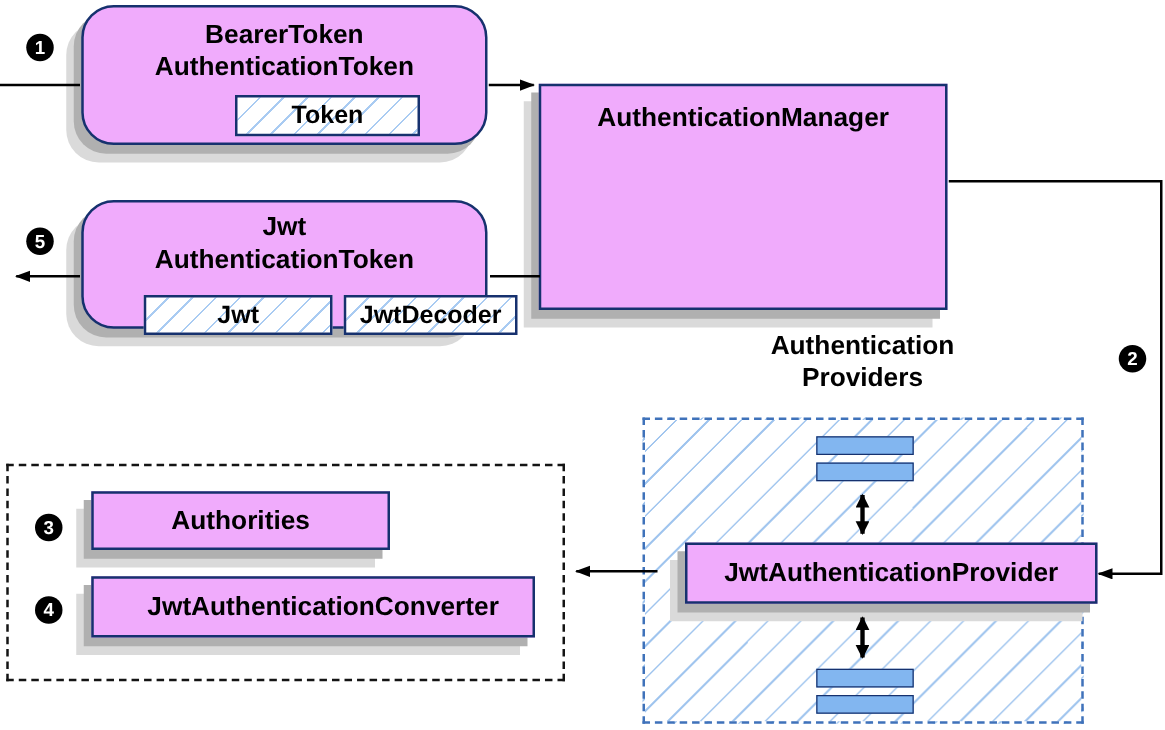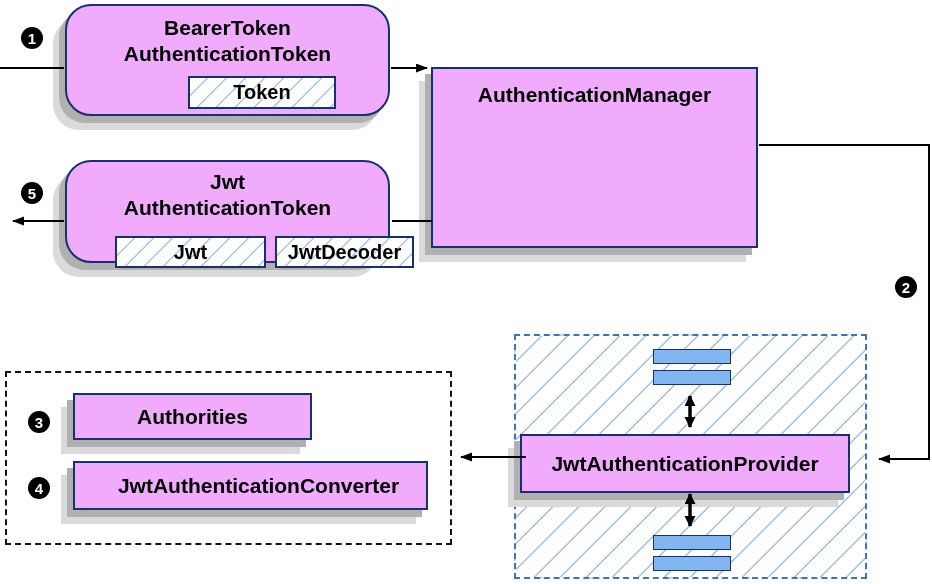--- a/index.html
+++ b/index.html
@@ -83,21 +83,21 @@
   }
   
   .bearer-node  { left: 65px;  top: 4px;   width: 325px; height: 112px; padding-top: 9px; }
   .bearer-field { left: 85px;  top: 70px;  width: 148px; height: 33px; }
   .authmgr-node { left: 431px; top: 67px;  width: 327px; height: 181px; padding-top: 13px; }
   .pm-field     { left: 39px;  top: 58px;  width: 252px; height: 80px; font-size: 22px; }
   .jwt-node     { left: 65px;  top: 160px; width: 325px; height: 103px; padding-top: 7px; }
   .jwt-field    { left: 12px;  top: 74px;  width: 151px; height: 32px; }
   .auth-field   { left: 172px; top: 74px;  width: 139px; height: 32px; }
   .jwtprov-node {
-    left: 520px; top: 434px; width: 330px; height: 59px;
+    left: 548px; top: 434px; width: 330px; height: 49px;
     display: flex; align-items: center; justify-content: center;
     font-size: 21px; z-index: 3;
   }
   .decoder-node {
     left: 73px; top: 393px; width: 239px; height: 47px;
     display: flex; align-items: center; justify-content: center;
     font-size: 21px;
   }
   .converter-node {
     left: 73px; top: 461px; width: 355px; height: 49px;
@@ -171,20 +171,24 @@
 
   <div class="node rounded shadow jwt-node">
     <div class="node-title">
       <span class="title-line">Jwt</span>
       <span class="title-line">AuthenticationToken</span>
     </div>
     <div class="field hatch jwt-field">Jwt</div>
     <div class="field hatch auth-field">JwtDecoder</div>
   </div>
 
+  <div class="providers-label">
+    <span class="title-line">Authentication</span>
+    <span class="title-line">Providers</span>
+  </div>
 
   <div class="stack-bar" style="left:653px; top:349px;"></div>
   <div class="stack-bar" style="left:653px; top:370px;"></div>
   <div class="stack-bar" style="left:653px; top:535px;"></div>
   <div class="stack-bar" style="left:653px; top:556px;"></div>
 
   <div class="node shadow jwtprov-node">JwtAuthenticationProvider</div>
 
   <div class="node shadow decoder-node">Authorities</div>
 

